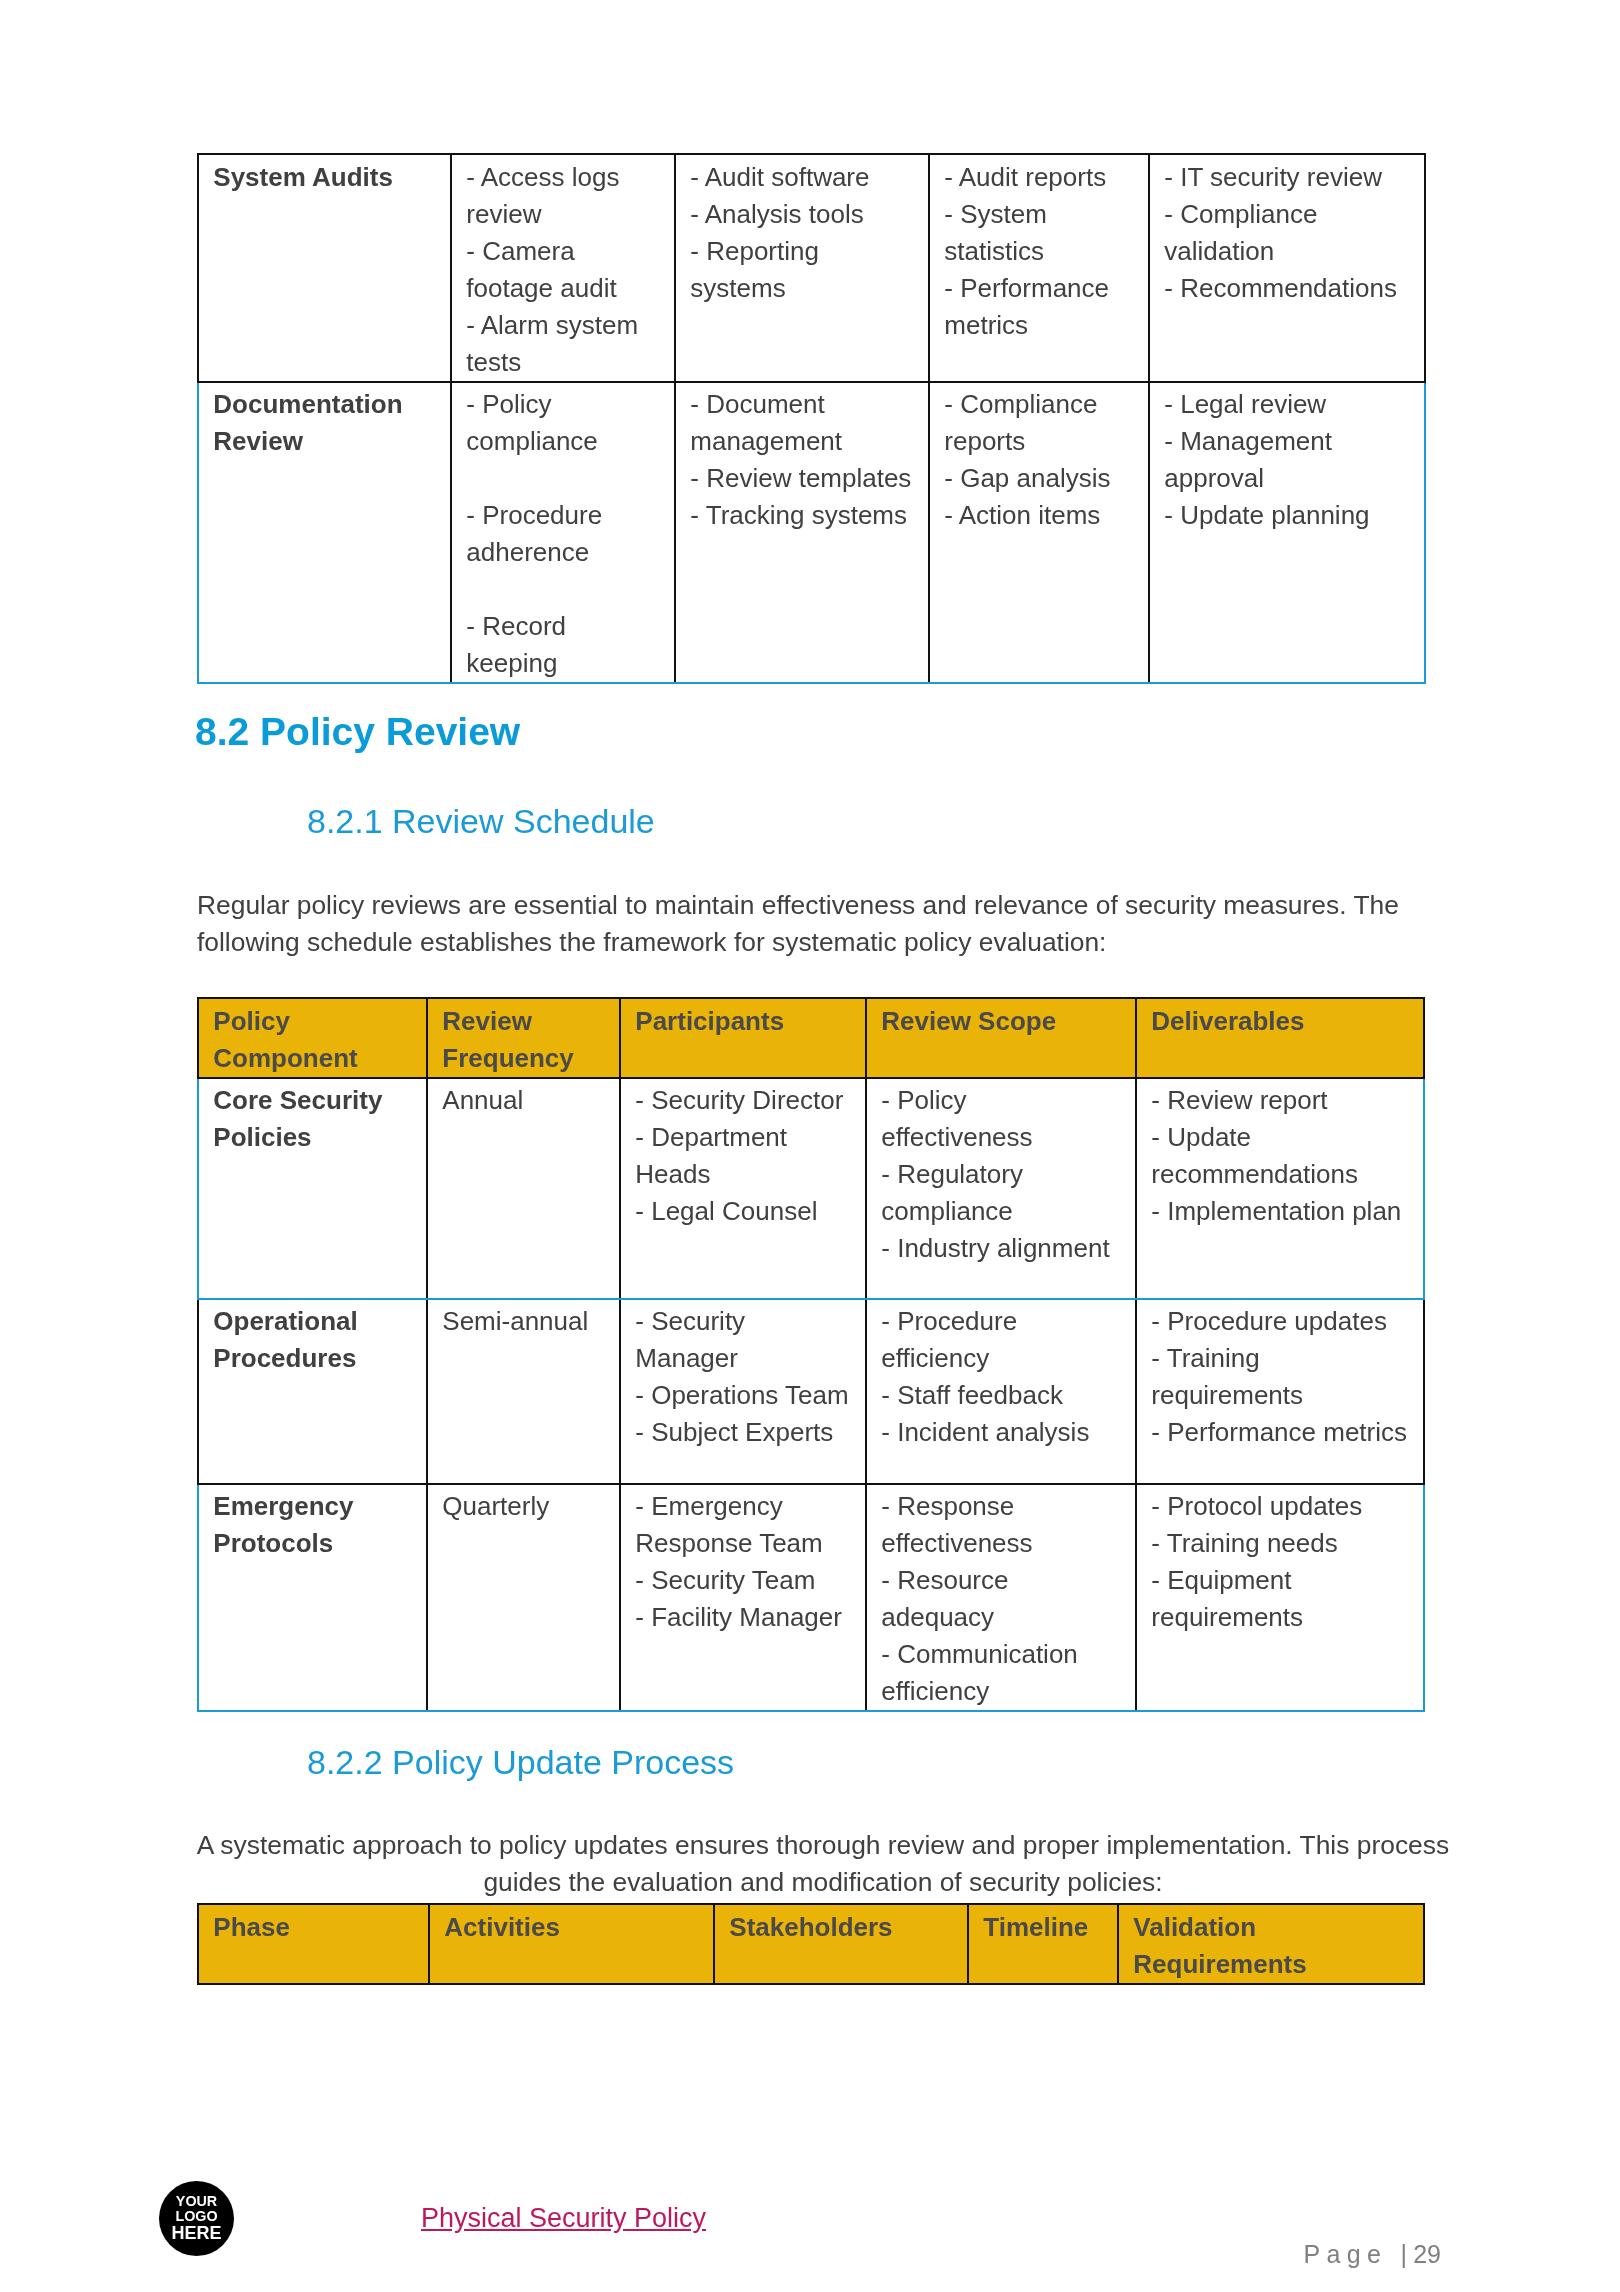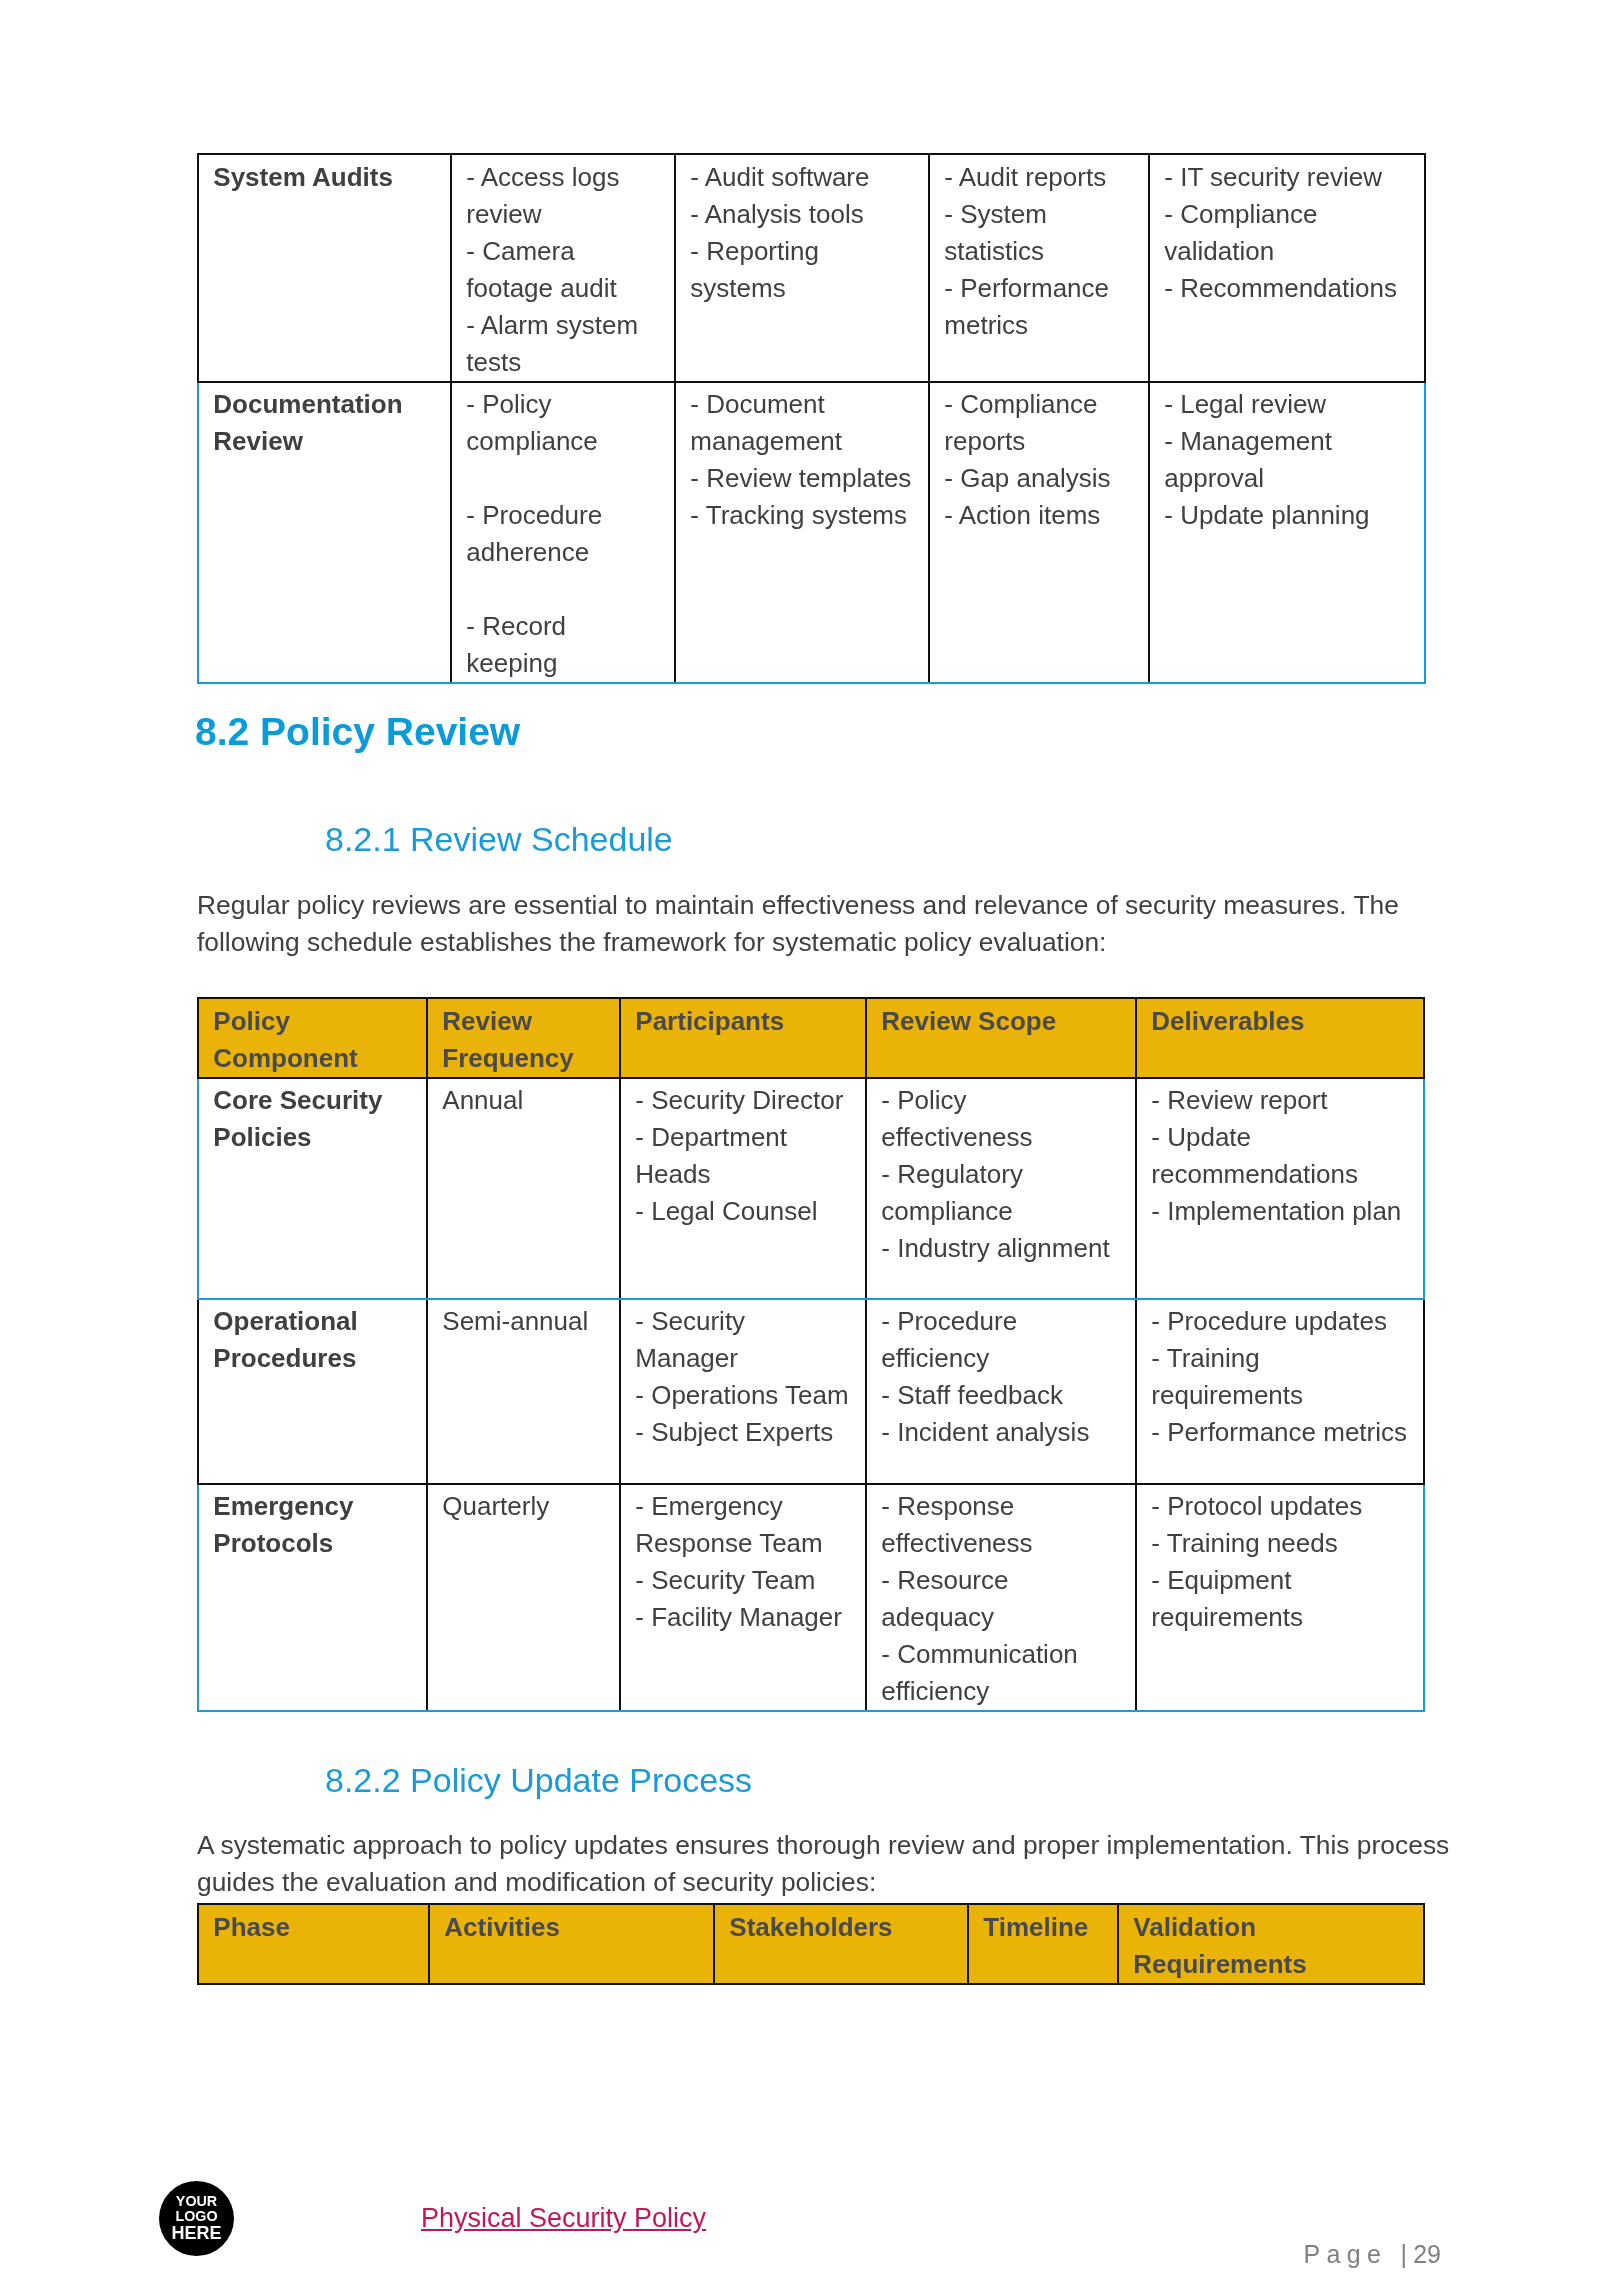--- a/index.html
+++ b/index.html
@@ -15,21 +15,21 @@
   .blue-row td:last-child { border-right: 2.7px solid #1a9ad6; }
   .black-row td { border-top: 2.7px solid #111111; border-bottom: 2.7px solid #111111; }
   .black-row td:first-child { border-left: 2.7px solid #111111; }
   .black-row td:last-child { border-right: 2.7px solid #111111; }
   td, th { border-left: 2.7px solid #111111; border-right: 2.7px solid #111111; }
   thead th { background: #eab308; font-weight: bold; color: #4a4a4a;
              border-top: 2.7px solid #111111; border-bottom: 2.7px solid #111111; }
   .cell-line { display: block; }
   .gap { display: block; height: 37px; }
   h2 { position: absolute; margin: 0; color: #0a9bd8; font-size: 39px; font-weight: bold; }
-  h3 { position: absolute; margin: 18px; color: #1a9ad6; font-size: 34px; font-weight: normal; }
+  h3 { position: absolute; margin: 0; color: #1a9ad6; font-size: 34px; font-weight: normal; }
   p.body { position: absolute; margin: 0; font-size: 26.4px; line-height: 37px; color: #404040; width: 1272px; }
   .logo { left: 159px; top: 2181px; width: 75px; height: 75px; border-radius: 50%; background: #000;
           color: #fff; font-weight: bold; display: flex; flex-direction: column; align-items: center;
           justify-content: center; font-size: 14.3px; line-height: 15px; }
   .logo span:last-child { font-size: 18px; line-height: 19px; }
   .footer-title { left: 421px; top: 2203px; font-size: 27px; color: #be185d; text-decoration: underline; }
   .footer-page { right: 179px; top: 2203px; font-size: 25px; color: #808080; letter-spacing: 6.3px; margin-top: 37px; }
   .footer-page .num { letter-spacing: 0; }
 </style>
 </head>
@@ -171,21 +171,21 @@
       <td>
           <span class="cell-line">- Protocol updates</span>
           <span class="cell-line">- Training needs</span>
           <span class="cell-line">- Equipment requirements</span>
         </td>
     </tr>
   </tbody>
 </table>
 
 <h3 style="left:307px; top:1743px;">8.2.2  Policy Update Process</h3>
-<p class="body" style="left:197px; top:1827px;">A systematic approach to policy updates ensures thorough review and proper implementation. This process guides the evaluation and modification of security policies:</p>
+<p class="body" style="left:187px; top:1827px;text-align:center;">A systematic approach to policy updates ensures thorough review and proper implementation. This process guides the evaluation and modification of security policies:</p>
 
 <table style="left:197px; top:1903px; width:1227px;">
   <colgroup>
     <col style="width:231px">
       <col style="width:285px">
       <col style="width:254px">
       <col style="width:150px">
       <col style="width:306px">
   </colgroup>
   <thead>

